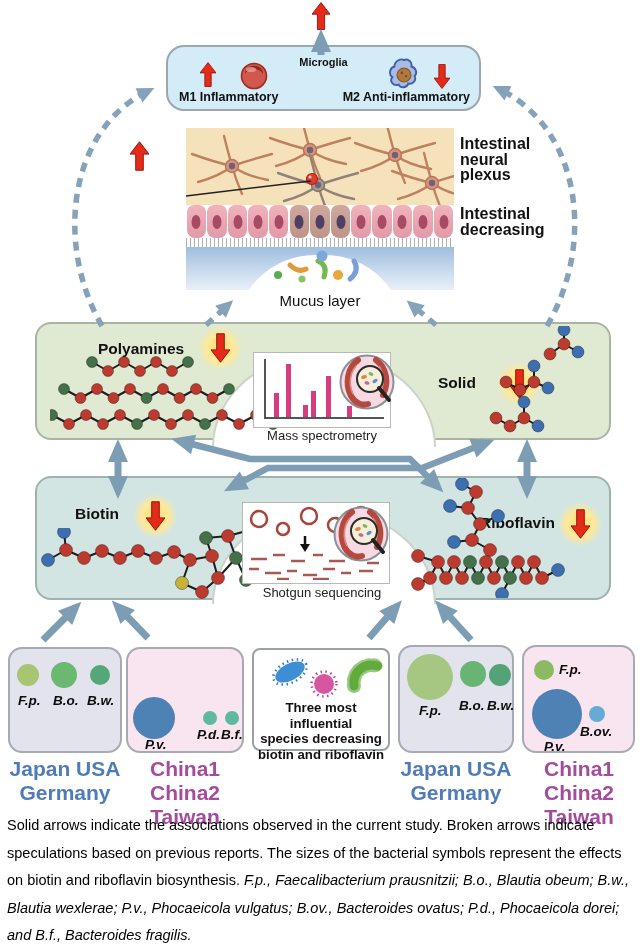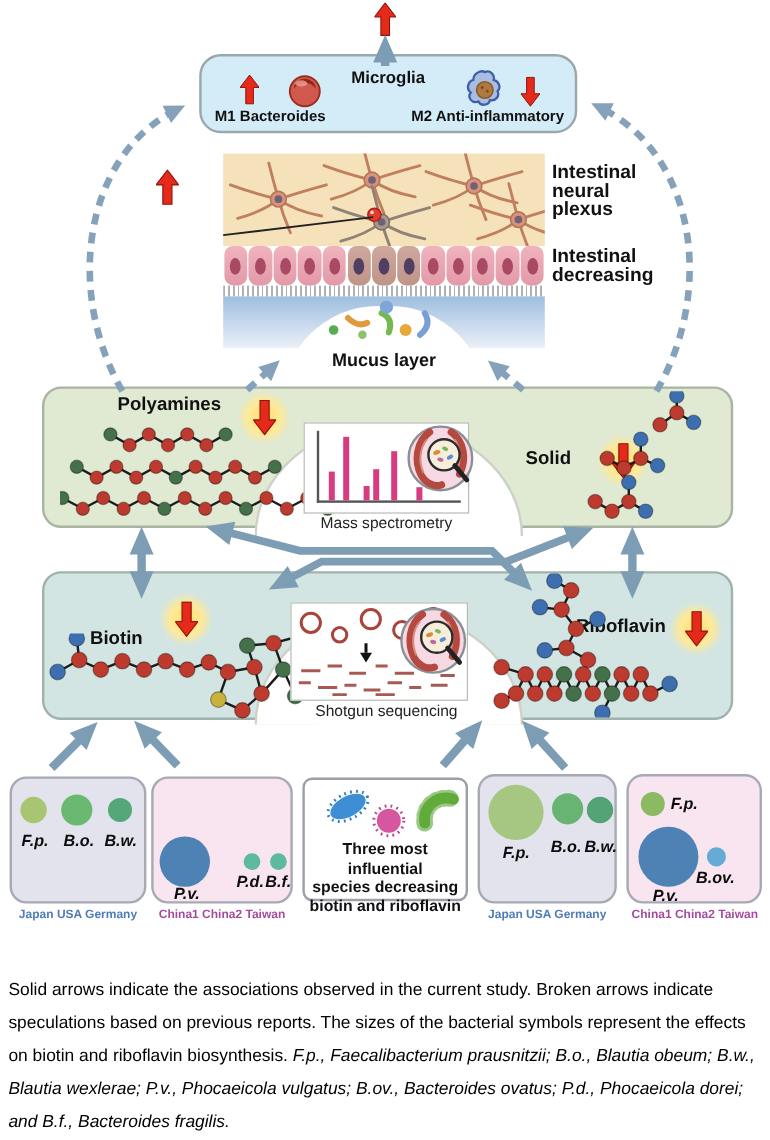--- a/index.html
+++ b/index.html
@@ -12,21 +12,21 @@
   #title-row .t{font-size:21px;font-weight:bold;color:#0c0c0c;}
   .red-arrow{display:inline-block;width:18px;height:28px;}
   .red-arrow svg,.glow svg{display:block;width:100%;height:100%;}
   .ra-fill{fill:#e52a1a;stroke:#8e130a;stroke-width:1;}
   .glow{position:absolute;width:44px;height:44px;display:flex;align-items:center;justify-content:center;
         background:radial-gradient(circle,#ffdf6e 0%,#ffe998 42%,rgba(255,233,152,0) 72%);}
   .glow svg{width:19px;height:30px;}
   
   .panel{position:absolute;border:2.5px solid #9aa7ad;border-radius:18px;box-sizing:border-box;}
   #microglia-panel{left:166px;top:45px;width:315px;height:66px;background:#d3ecf8;}
-  #microglia-panel .ttl{position:absolute;left:0;right:0;top:9px;text-align:center;font-weight:bold;font-size:14px;}
+  #microglia-panel .ttl{position:absolute;left:0;right:0;top:9px;text-align:center;font-weight:bold;font-size:11px;}
   .mg-lbl{position:absolute;bottom:5px;font-weight:bold;font-size:12.5px;}
   #metabolite-panel{left:35px;top:322px;width:576px;height:118px;background:#e0e9d2;border-color:#a9b5a2;border-radius:16px;z-index:1;}
   #vitamin-panel{left:35px;top:476px;width:576px;height:124px;background:#d2e5e2;border-color:#9fb3ae;border-radius:16px;z-index:1;}
   .panel-word{position:absolute;font-weight:bold;font-size:15.5px;z-index:6;}
   .mol-svg{position:absolute;z-index:6;}
   
   #gut{left:186px;top:128px;width:268px;height:162px;}
   #plexus{position:absolute;left:0;top:0;width:268px;height:77px;background:#f6e2ba;}
   #neuron-svg{position:absolute;left:0;top:0;}
   #epi-row{position:absolute;left:0;top:77px;width:268px;height:33px;display:flex;}
@@ -34,35 +34,35 @@
   .cell:after{content:"";position:absolute;left:50%;top:50%;transform:translate(-50%,-50%);width:9px;height:14px;border-radius:50%;background:#a84a63;}
   .cell.brown{background:linear-gradient(#cfa89e,#bf9489);}
   .cell.brown:after{background:#4f3f63;}
   #fringe{position:absolute;left:0;top:110px;width:268px;height:9px;opacity:.55;
           background:repeating-linear-gradient(90deg,#6b7077 0 1.5px,rgba(0,0,0,0) 1.5px 4px);}
   #mucus{position:absolute;left:0;top:119px;width:268px;height:43px;overflow:hidden;
          background:linear-gradient(180deg,#9fbedd,#c9daee 55%,#e9f0f8);}
   #bump{position:absolute;left:50%;margin-left:-85px;top:8px;width:170px;height:80px;background:#fff;border-radius:85px 85px 0 0;}
   #muc-bact{position:absolute;left:80px;top:2px;}
   .gut-lbl{position:absolute;font-weight:bold;font-size:16px;line-height:15.5px;}
-  #mucus-label{position:absolute;left:186px;top:292px;width:268px;text-align:center;font-weight:bold;font-size:15px;}
+  #mucus-label{position:absolute;left:186px;top:292px;width:268px;text-align:center;font-weight:normal;font-size:15px;}
   #alpha-label{position:absolute;left:96px;top:176px;width:88px;text-align:right;font-weight:bold;font-size:13.5px;line-height:17px;}
   
   .dome{position:absolute;background:#fff;border:2px solid #cdd2c8;border-bottom:none;
         border-radius:50% 50% 0 0 / 100% 100% 0 0;z-index:5;}
   .method-label{position:absolute;width:220px;text-align:center;font-size:13px;z-index:6;color:#222;}
   .chartbox{position:absolute;background:#fff;border:1.5px solid #b7bcb2;z-index:6;}
   #ms-bars{position:absolute;left:10px;top:6px;right:6px;bottom:8px;border-left:2px solid #555;border-bottom:2px solid #555;}
   #ms-bars .bar{position:absolute;bottom:0;width:4.5px;background:#d63d80;}
   .inset{position:absolute;width:56px;height:56px;z-index:7;}
   
   .cohort{position:absolute;border:2.5px solid #a7a9b4;border-radius:14px;box-sizing:border-box;z-index:1;}
   .sp-circle{position:absolute;border-radius:50%;}
   .sp-label{position:absolute;font-style:italic;font-weight:bold;font-size:13.5px;color:#0c0c0c;}
-  .region-label{position:absolute;text-align:center;font-weight:bold;font-size:10px;}
+  .region-label{position:absolute;text-align:center;font-weight:bold;font-size:21px;}
   #influential-box{position:absolute;left:252px;top:648px;width:138px;height:103px;background:#fff;
                    border:2.5px solid #9aa0a6;border-radius:8px;box-sizing:border-box;z-index:1;}
   #influential-box .lines{position:absolute;left:0;right:0;top:50px;text-align:center;font-weight:bold;font-size:13.2px;line-height:15.5px;}
   
   #overlay{position:absolute;left:0;top:0;z-index:9;pointer-events:none;}
   #caption{position:absolute;left:7px;top:812px;width:629px;font-size:14.5px;line-height:27.5px;color:#000000;}
   #caption em{font-style:italic;}
 </style>
 </head>
 <body>
@@ -101,21 +101,21 @@
     <span class="red-arrow abs" style="left:32px;top:13px;width:16px;height:29px">
       <svg viewBox="0 0 20 30">
           <use href="#ra-up" class="ra-fill"></use>
         </svg>
       </span>
     <svg class="abs" style="left:70px;top:13px" width="32" height="32" viewBox="0 0 32 32">
       <circle cx="16" cy="16" r="12.5" fill="#d0584c" stroke="#9c2d22" stroke-width="1.6"></circle>
       <path d="M7,14 a10,9 0 0 1 18,0 a7,6.5 0 0 0 -18,0 z" fill="#8e2318"></path>
       <ellipse cx="13" cy="9.5" rx="5" ry="2.6" fill="#e89a90" opacity=".85"></ellipse>
     </svg>
-    <div class="mg-lbl" style="left:11px">M1 Bacteroides</div>
+    <div class="mg-lbl" style="left:11px">M1 Inflammatory</div>
     <svg class="abs" style="left:219px;top:11px" width="34" height="34" viewBox="0 0 32 32">
       <path d="M16,2 c4,-2 8,2 7,6 c4,1 6,6 3,9 c2,4 -2,8 -6,7 c-1,4 -7,5 -9,1 c-5,2 -9,-3 -6,-7 c-4,-3 -2,-9 2,-10 c0,-5 6,-8 9,-6 z" fill="#a9bde2" stroke="#3f5ea8" stroke-width="1.8"></path>
       <circle cx="16" cy="16" r="6.5" fill="#b0793f" stroke="#8a5a28" stroke-width="1.2"></circle>
       <circle cx="14" cy="14" r="1.2" fill="#7a4b1e"></circle>
         <circle cx="18" cy="17" r="1.1" fill="#7a4b1e"></circle>
     </svg>
     <span class="red-arrow abs" style="left:266px;top:15px;width:16px;height:29px">
       <svg viewBox="0 0 20 30">
           <use href="#ra-down" class="ra-fill"></use>
         </svg>
@@ -208,21 +208,21 @@
     <span>neural</span><br>
     <span>plexus</span>
   </div>
   <div class="gut-lbl" style="left:460px;top:206px">
     <span>Intestinal</span><br>
     <span>decreasing</span>
   </div>
   <div id="mucus-label">Mucus layer</div>
 
   <div id="metabolite-panel" class="panel"></div>
-  <div class="panel-word" style="left:98px;top:329px">Polyamines</div>
+  <div class="panel-word" style="left:98px;top:340px">Polyamines</div>
   <div class="glow" style="left:198px;top:326px;z-index:6">
     <svg viewBox="0 0 20 30">
         <use href="#ra-down" class="ra-fill"></use>
       </svg>
     </div>
   <svg id="poly-svg" class="mol-svg" style="left:50px;top:352px" width="260" height="85">
       <line x1="42" y1="10" x2="58" y2="19" stroke="#1c1c1c" stroke-width="2"></line>
       <line x1="58" y1="19" x2="74" y2="10" stroke="#1c1c1c" stroke-width="2"></line>
       <line x1="74" y1="10" x2="90" y2="19" stroke="#1c1c1c" stroke-width="2"></line>
       <line x1="90" y1="19" x2="106" y2="10" stroke="#1c1c1c" stroke-width="2"></line>
@@ -328,21 +328,21 @@
         <div class="bar" style="left: 60px; height: 40.92px; background: rgb(214, 61, 128);"></div>
         <div class="bar" style="left: 81px; height: 11.16px; background: rgb(214, 61, 128);"></div>
       </div>
   </div>
   <svg class="inset" style="left:339px;top:354px">
       <use href="#gut-inset"></use>
     </svg>
   <div class="method-label" style="left:212px;top:428px">Mass spectrometry</div>
 
   <div id="vitamin-panel" class="panel"></div>
-  <div class="panel-word" style="left:75px;top:524px">Biotin</div>
+  <div class="panel-word" style="left:75px;top:505px">Biotin</div>
   <div class="glow" style="left:133px;top:494px;z-index:6">
     <svg viewBox="0 0 20 30">
         <use href="#ra-down" class="ra-fill"></use>
       </svg>
     </div>
   <svg id="biotin-svg" class="mol-svg" style="left:40px;top:528px" width="230" height="72">
       <line x1="24" y1="4" x2="26" y2="22" stroke="#1c1c1c" stroke-width="2"></line>
       <line x1="8" y1="32" x2="26" y2="22" stroke="#1c1c1c" stroke-width="2"></line>
       <line x1="26" y1="22" x2="44" y2="30" stroke="#1c1c1c" stroke-width="2"></line>
       <line x1="44" y1="30" x2="62" y2="23" stroke="#1c1c1c" stroke-width="2"></line>

